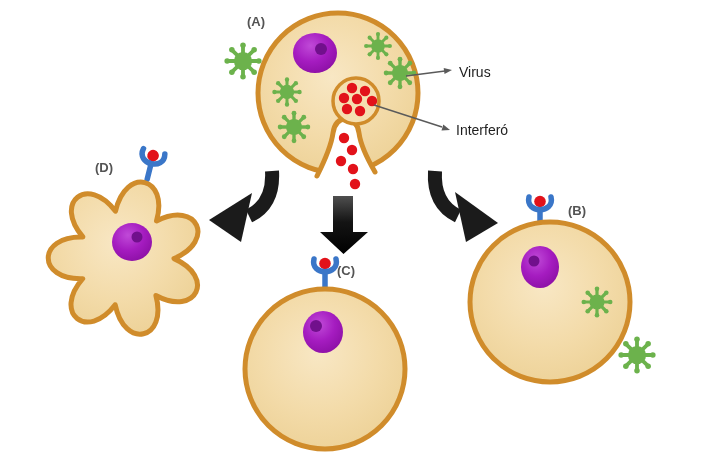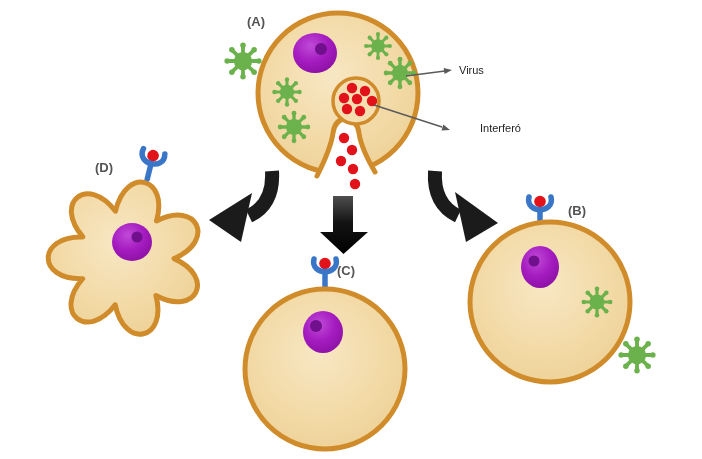--- a/index.html
+++ b/index.html
@@ -15,21 +15,21 @@
     position:absolute;
     color:#545454;
     font-size:13px;
     font-weight:bold;
     white-space:nowrap;
     user-select:none;
   }
   .ann{
     position:absolute;
     color:#1e1e1e;
-    font-size:11px;
+    font-size:14px;
     font-weight:normal;
     white-space:nowrap;
     user-select:none;
   }
 </style>
 </head>
 <body>
 
 <div class="stage">
 
@@ -178,14 +178,14 @@
       <use href="#virus" transform="translate(597,302)"></use>
       <use href="#virus" transform="translate(637,355) scale(1.2)"></use>
     </g>
   </svg>
 
   <span class="lbl" style="left:247px;top:14px">(A)</span>
   <span class="lbl" style="left:95px;top:160px">(D)</span>
   <span class="lbl" style="left:337px;top:263px">(C)</span>
   <span class="lbl" style="left:568px;top:203px">(B)</span>
   <span class="ann" style="left:459px;top:64px">Virus</span>
-  <span class="ann" style="left:480px;top:122px">Interferó</span>
+  <span class="ann" style="left:456px;top:122px">Interferó</span>
 </div>
 
 </body></html>

